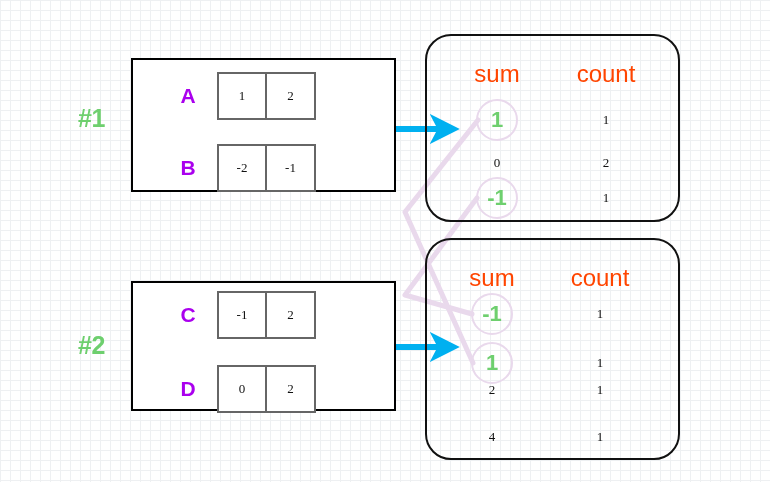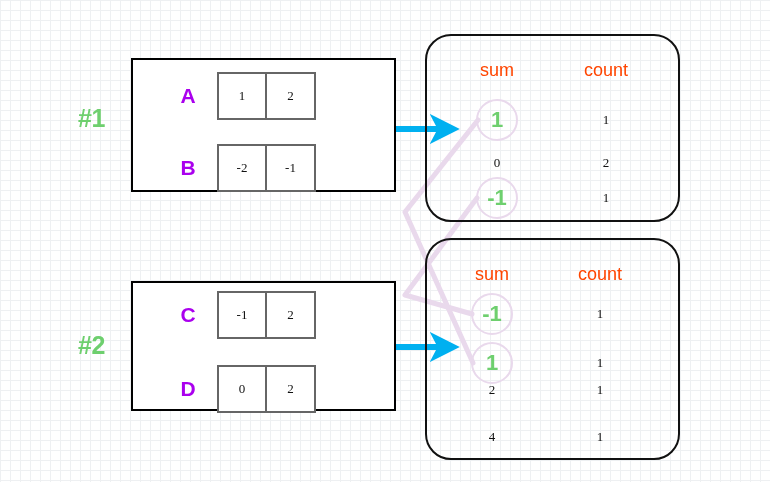--- a/index.html
+++ b/index.html
@@ -85,21 +85,21 @@
   
   .agg-table {
     position: absolute;
     box-sizing: border-box;
     border: 2px solid #111111;
     border-radius: 26px;
     background: transparent;
   }
   .agg-head {
     position: absolute;
-    font-size: 18px;
+    font-size: 24px;
     color: #ff4500;
     font-family: "Liberation Sans", sans-serif;
     text-align: center;
     transform: translateX(-50%);
     white-space: nowrap;
   }
   .agg-val {
     position: absolute;
     transform: translate(-50%, -50%);
     font-size: 13px;

